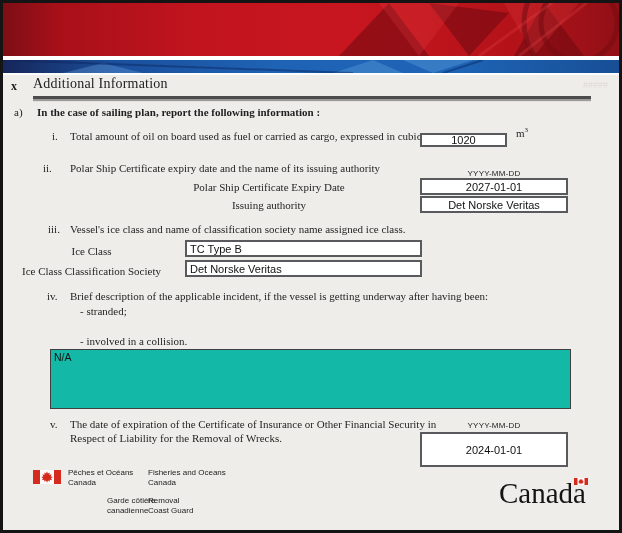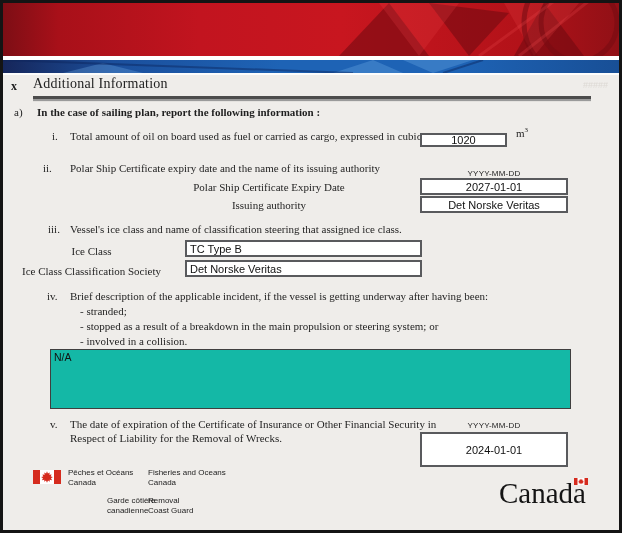--- a/index.html
+++ b/index.html
@@ -97,30 +97,29 @@
 
   <span class="lbl" style="left:40px;top:159px;">ii.</span>
   <span class="lbl" style="left:67px;top:159px;">Polar Ship Certificate expiry date and the name of its issuing authority</span>
   <span class="fmt" style="left:417px;top:166px;width:148px;">YYYY-MM-DD</span>
   <span class="rlbl" style="left:130px;top:178px;width:272px;">Polar Ship Certificate Expiry Date</span>
   <input class="field center" style="left: 417px; top: 175px; width: 148px; height: 17px;" value="2027-01-01">
   <span class="rlbl" style="left:130px;top:196px;width:272px;">Issuing authority</span>
   <input class="field center" style="left: 417px; top: 193px; width: 148px; height: 17px;" value="Det Norske Veritas">
 
   <span class="lbl" style="left:45px;top:220px;">iii.</span>
-  <span class="lbl" style="left:67px;top:220px;">Vessel's ice class and name of classification steering that assigned ice class.</span>
+  <span class="lbl" style="left:67px;top:220px;">Vessel's ice class and name of classification society name assigned ice class.</span>
   <span class="rlbl" style="left:0px;top:242px;width:177px;">Ice Class</span>
   <input class="field" style="left: 182px; top: 237px; width: 237px; height: 17px;" value="TC Type B">
   <span class="rlbl" style="left:0px;top:262px;width:177px;">Ice Class Classification Society</span>
   <input class="field" style="left: 182px; top: 257px; width: 237px; height: 17px;" value="Det Norske Veritas">
 
   <span class="lbl" style="left:44px;top:287px;">iv.</span>
   <span class="lbl" style="left:67px;top:287px;">Brief description of the applicable incident, if the vessel is getting underway after having been:</span>
   <span class="lbl" style="left:77px;top:302px;">- stranded;</span>
-  <span class="lbl" style="left:77px;top:317px;">- stopped as a result of a breakdown in the main propulsion or steering system; or</span>
   <span class="lbl" style="left:77px;top:332px;">- involved in a collision.</span>
   <textarea class="bigbox" style="left: 47px; top: 346px; width: 521px; height: 60px;">N/A</textarea>
 
   <span class="lbl" style="left:47px;top:415px;">v.</span>
   <span class="lbl" style="left:67px;top:429px;">Respect of Liability for the Removal of Wrecks.</span>
   <span class="lbl" style="left:67px;top:415px;">The date of expiration of the Certificate of Insurance or Other Financial Security in</span>
   <span class="fmt" style="left:417px;top:418px;width:148px;">YYYY-MM-DD</span>
   <input class="field center" style="left: 417px; top: 429px; width: 148px; height: 35px;" value="2024-01-01">
 
   <svg style="position:absolute;left:30px;top:467px;" width="28" height="14" viewBox="0 0 28 14">

